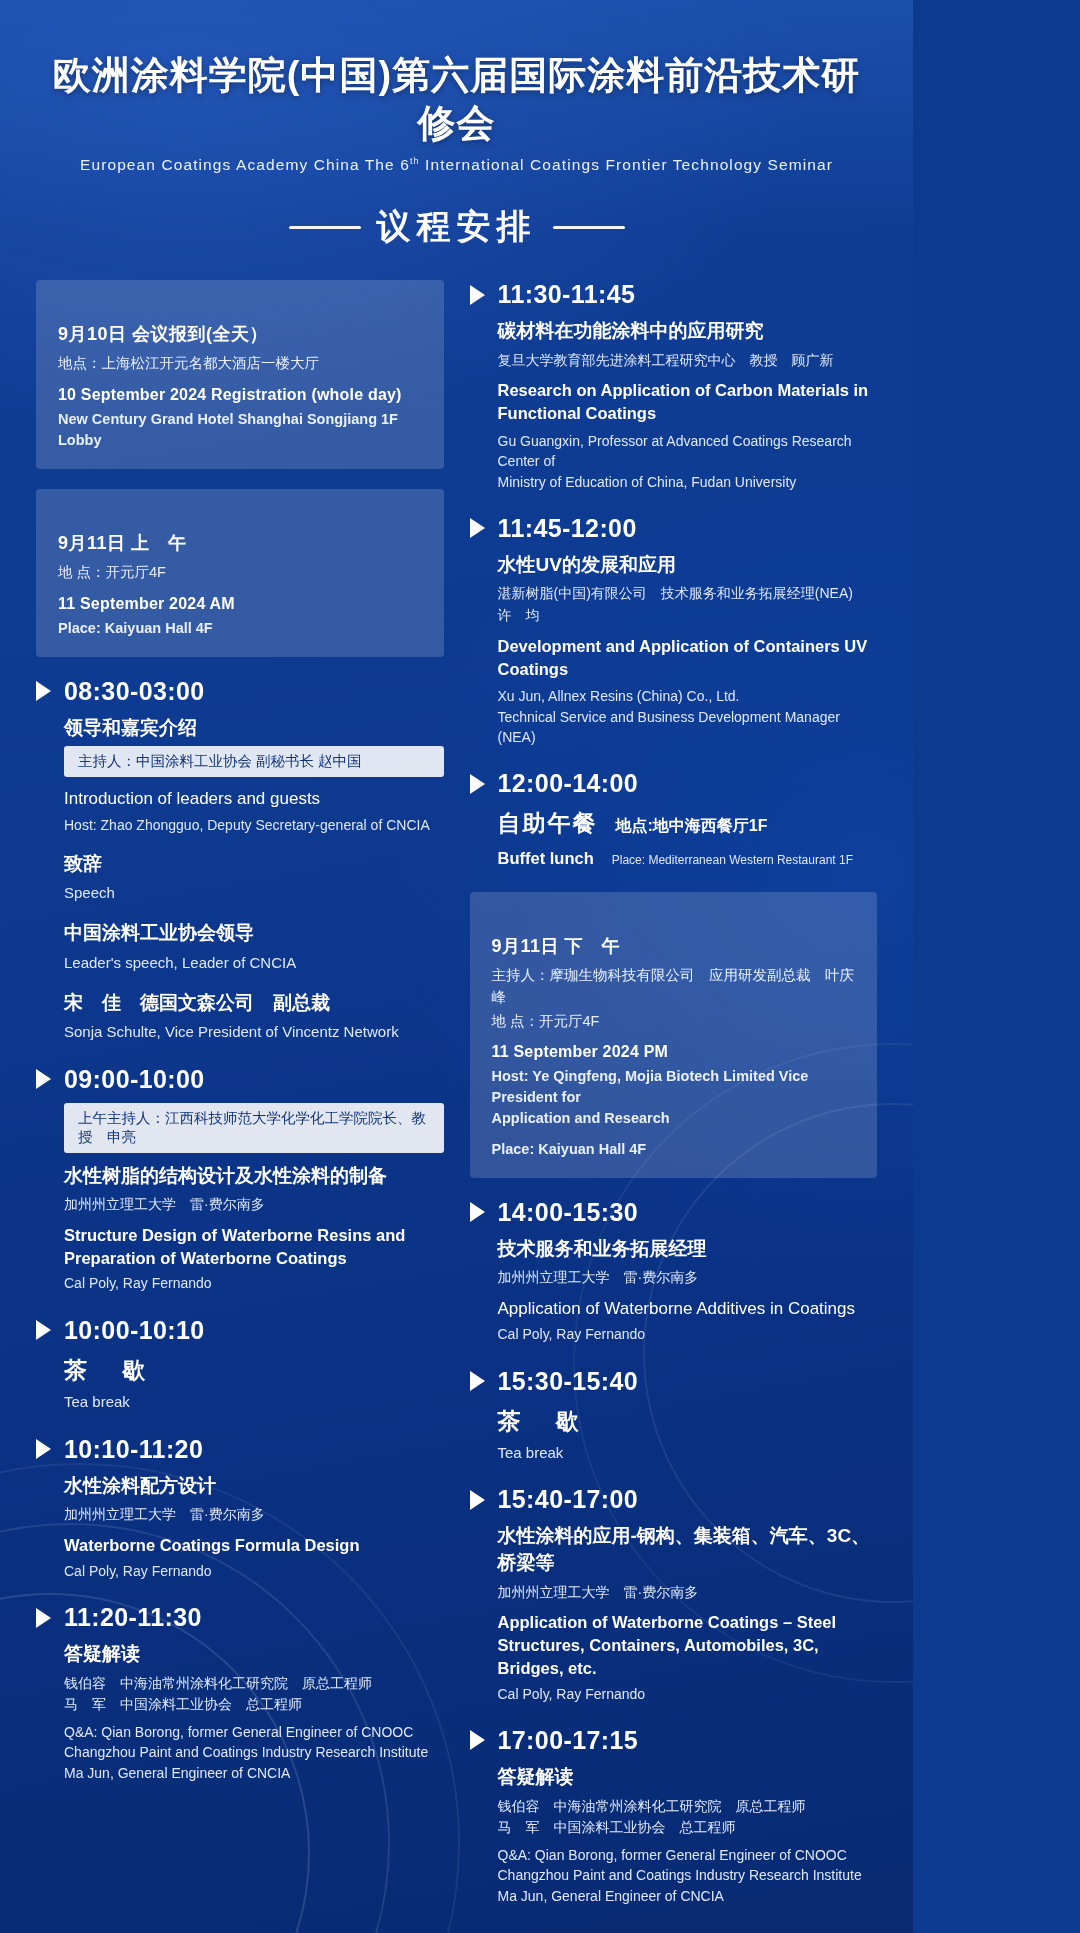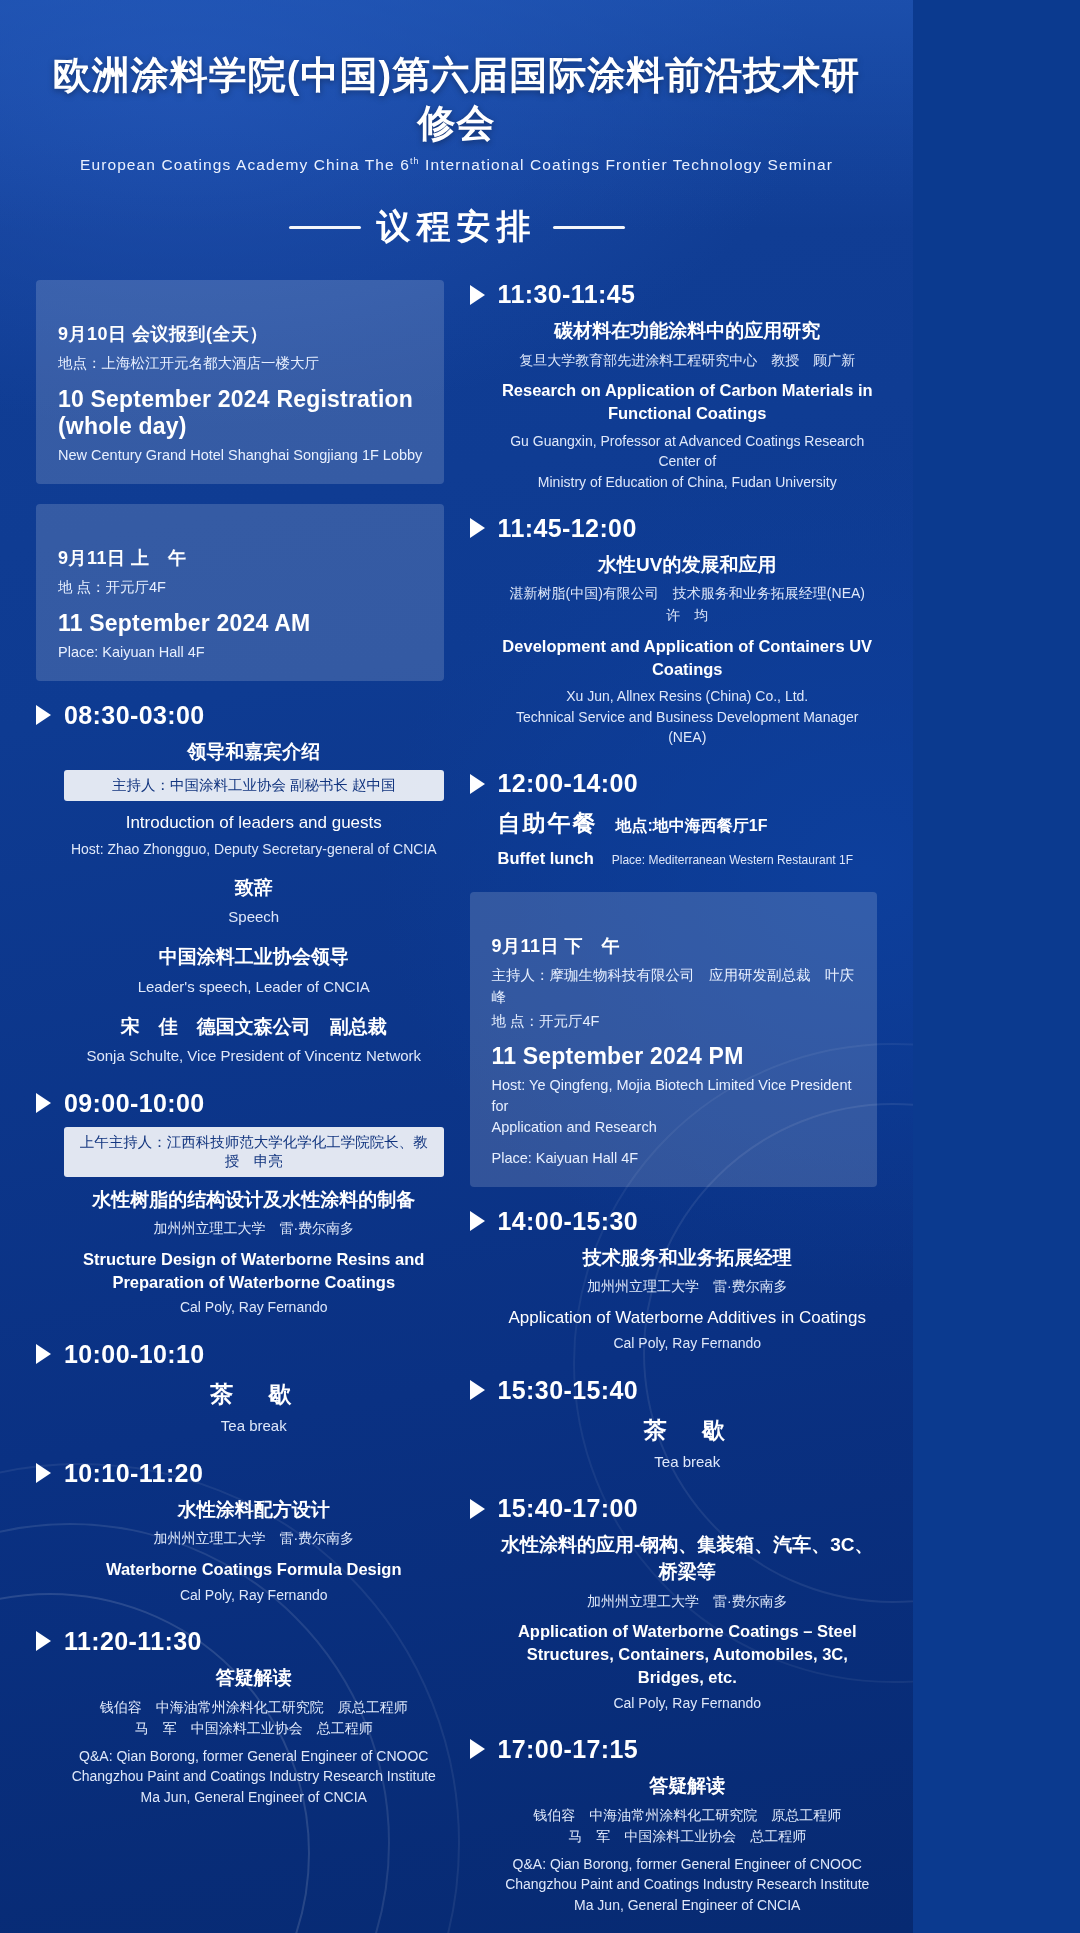--- a/index.html
+++ b/index.html
@@ -97,28 +97,28 @@
     padding: 16px 20px 18px 22px;
     margin-bottom: 20px;
   }
   .card .c-line1 {
     font-size: 18px; font-weight: bold; color: #ffffff; letter-spacing: 0.5px; margin-top: 26px;
   }
   .card .c-sub {
     font-size: 14.5px; color: #e8f0ff; margin-top: 7px; line-height: 1.5;
   }
   .card .c-line2 {
-    font-size: 23px; font-weight: bold; color: #ffffff; margin-top: 11px; letter-spacing: 0.2px;
+    font-size: 16px; font-weight: bold; color: #ffffff; margin-top: 11px; letter-spacing: 0.2px;
   }
   .card .c-sub2 {
-    font-size: 14.5px; color: #e8f0ff; margin-top: 5px; line-height: 1.45;
-  }
-
-  
-  .session { margin-bottom: 22px; text-align: center; }
+    font-size: 14.5px; color: #e8f0ff; margin-top: 5px; line-height: 1.45; font-weight: bold;
+  }
+
+  
+  .session { margin-bottom: 22px; }
   .time-row {
     display: flex; align-items: center; gap: 13px; margin-bottom: 9px;
   }
   .tri {
     width: 0; height: 0;
     border-top: 10px solid transparent;
     border-bottom: 10px solid transparent;
     border-left: 15px solid #ffffff;
     flex: 0 0 auto;
   }

